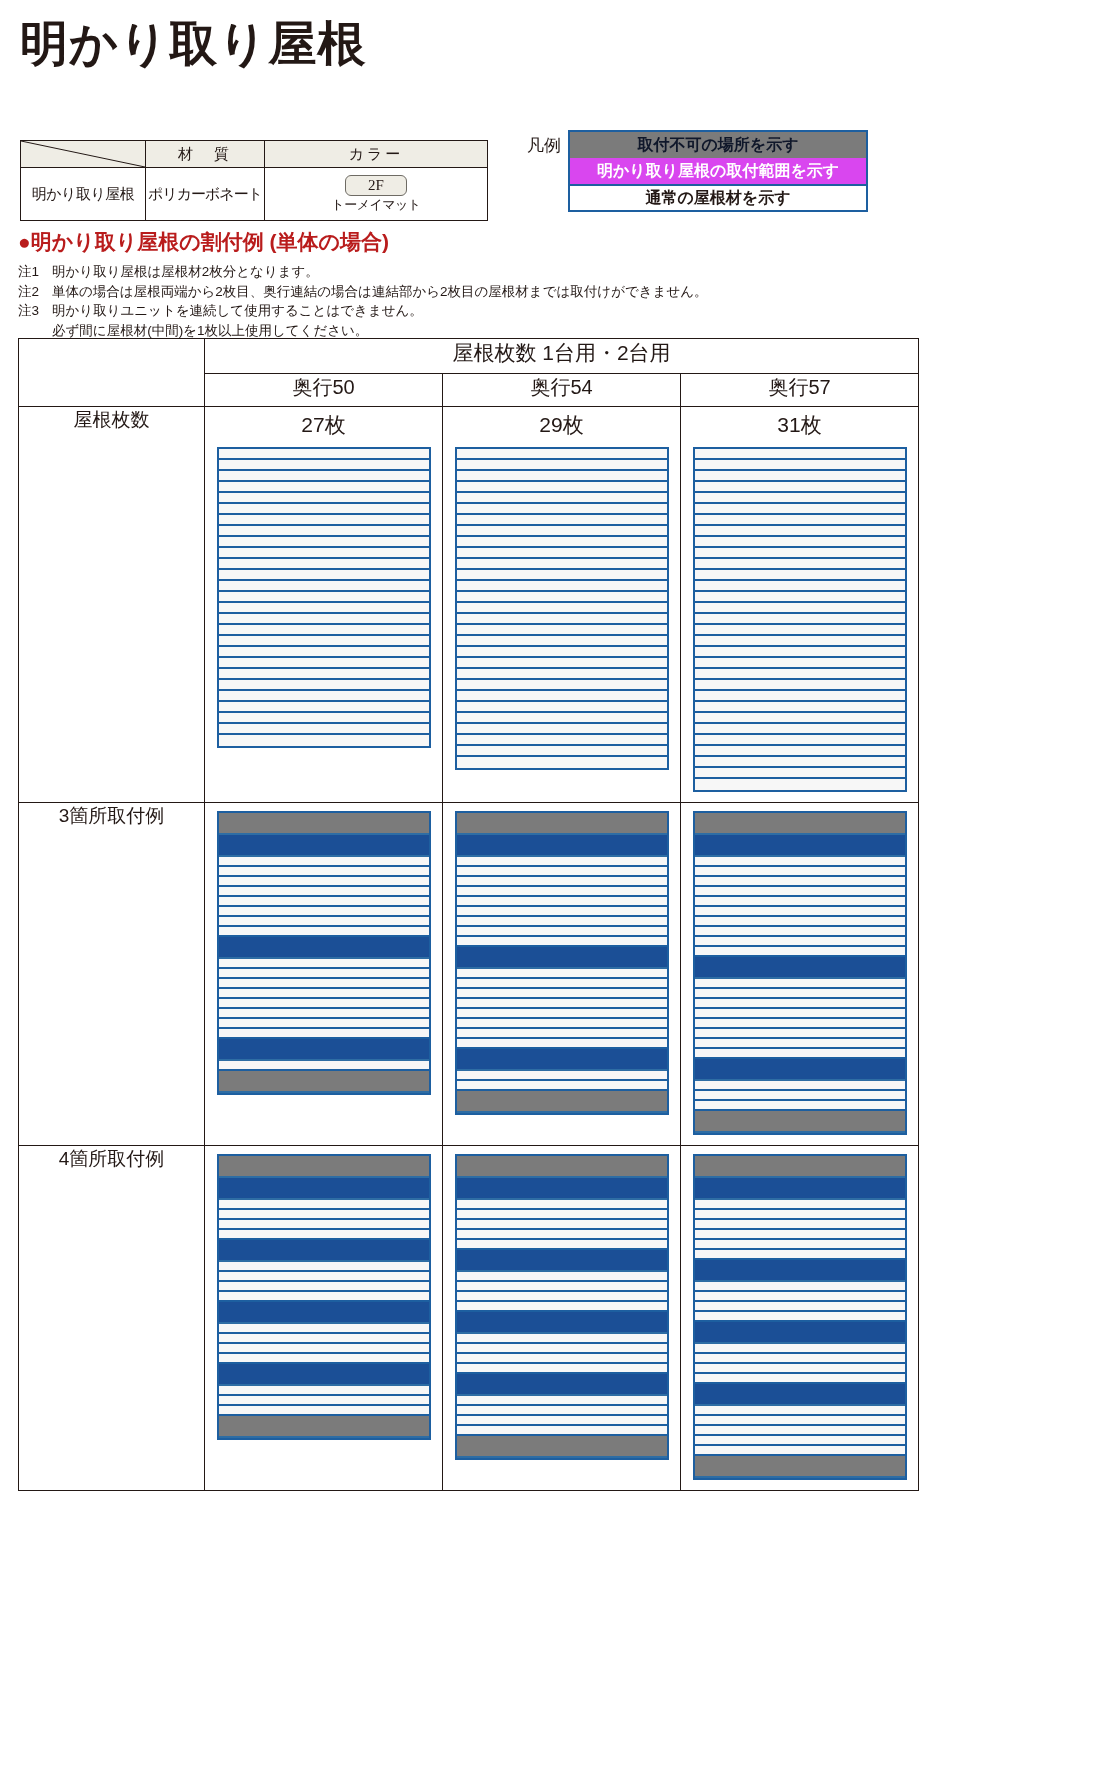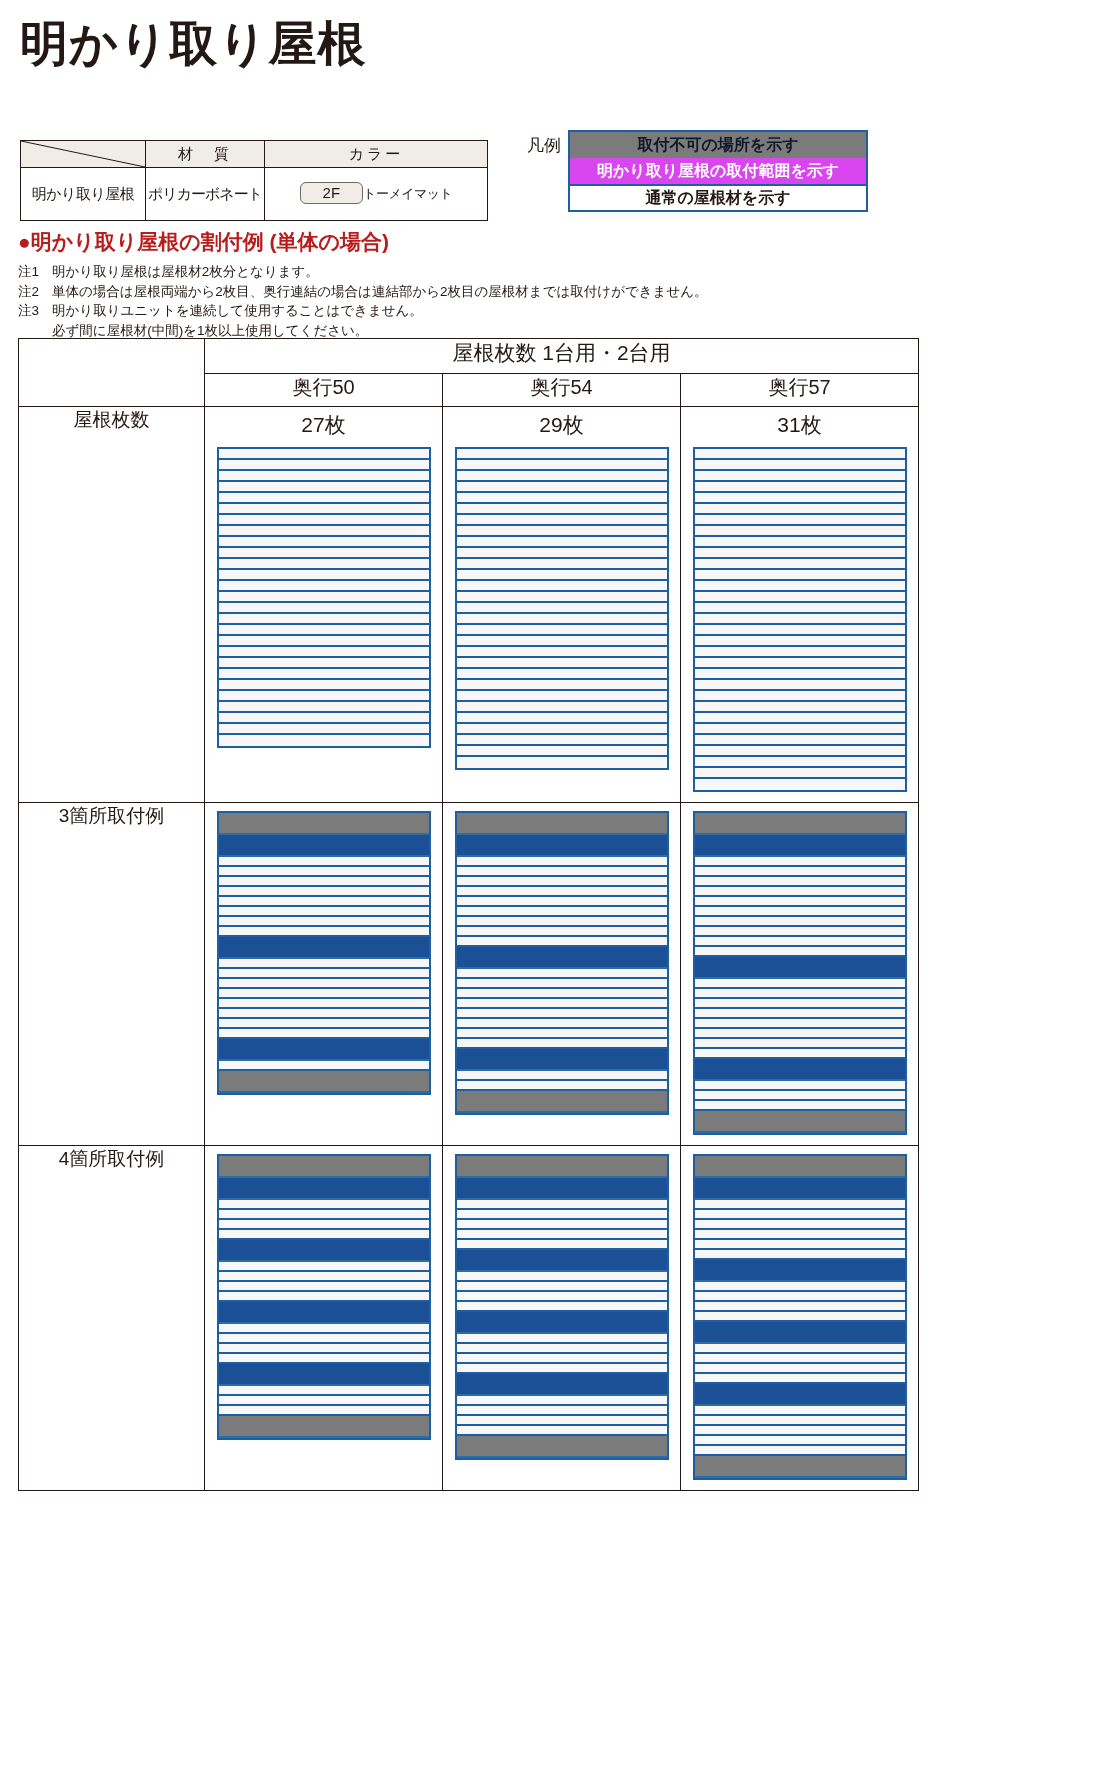--- a/index.html
+++ b/index.html
@@ -68,24 +68,24 @@
     position: absolute;
     left: 0; top: 0;
     width: 100%; height: 100%;
   }
   .spec-head td.diag .diag-line svg { display:block; width:100%; height:100%; }
   .spec-body td {
     height: 52px;
   }
   .c-name { width: 124px; font-size: 15px; letter-spacing: -0.5px;}
   .c-mat  { width: 118px; font-size: 15px; letter-spacing: -1px;}
-  .c-col  { width: 222px; }
+  .c-col  { width: 222px; font-family: Liberation Serif, serif; }
   .chip-wrap {
     display: flex;
-    flex-direction: row;
+    flex-direction: column;
     align-items: center;
     justify-content: center;
     line-height: 1.15;
   }
   .chip {
     display: inline-block;
     background: #efede5;
     border: 1px solid #6e6b64;
     border-radius: 6px;
     padding: 1px 22px;

